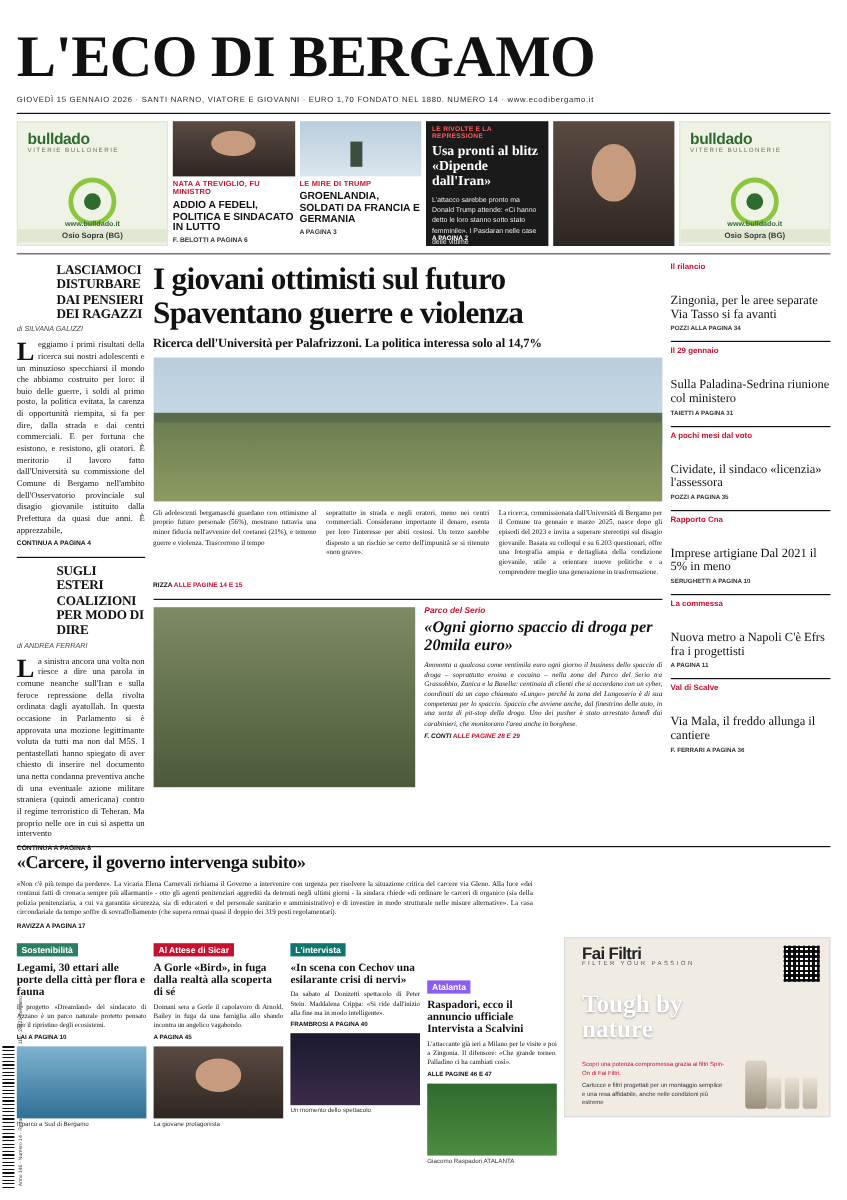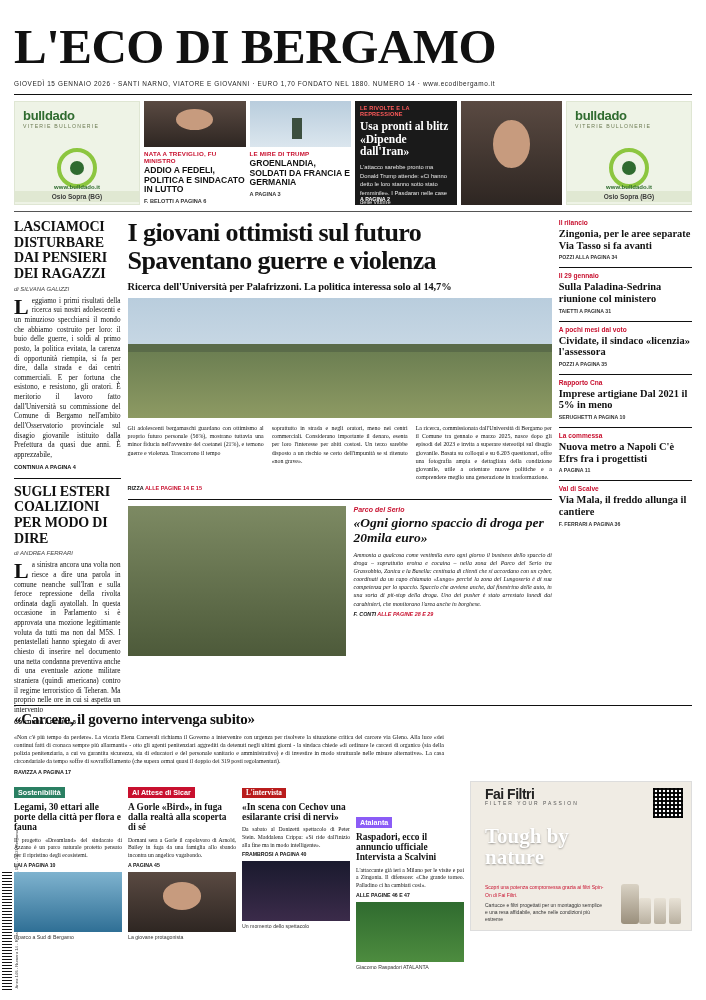--- a/index.html
+++ b/index.html
@@ -75,22 +75,23 @@
   .blackbar .bsub { font-family:"Liberation Sans",sans-serif; font-size:5.8px; line-height:1.5; margin-top:5px; color:#e8e8e8;}
   .blackbar .bpag { position:absolute; bottom:3px; left:5px; font-family:"Liberation Sans",sans-serif;font-size:5.4px;font-weight:700;}
 
   
   .grid { display:flex; gap:7px; margin-top:7px; height:480px; }
   .col-left { width: 108px; }
   .col-mid  { width: 430px; }
   .col-right{ width: 135px; }
 
   .edit-title {
-    font-family:"Liberation Serif", serif; font-weight:700; font-size:14px; line-height:1.12;
+    font-family:"Liberation Serif", serif; font-weight:700; font-size:11px; line-height:1.12;
     letter-spacing:-0.2px;
+    margin-left:33px;
   }
   .edit-author { font-family:"Liberation Sans", sans-serif; font-size:6px; margin-top:4px; color:#444; font-style:italic;}
   .edit-body { font-size:7.2px; line-height:1.34; text-align:justify; margin-top:5px; column-count:1;}
   .edit-body .dropcap { float:left; font-size:22px; line-height:17px; font-weight:700; padding:1px 3px 0 0; }
   .cont { font-family:"Liberation Sans", sans-serif; font-size:5.6px; font-weight:700; margin-top:3px; }
 
   .hl { border-top:1px solid #111; margin:8px 0 5px; }
 
   
   .mainhead {
@@ -114,41 +115,41 @@
   .feature .fkick { font-family:"Liberation Sans", sans-serif; color:#c8102e; font-weight:700; font-size:7px; }
   .feature .fhead { font-family:"Liberation Serif",serif; font-weight:700; font-size:13.5px; line-height:1.1; margin-top:3px;}
   .feature .fbody { font-size:5.9px; line-height:1.38; text-align:justify; margin-top:5px;}
   .feature .fpag { font-family:"Liberation Sans",sans-serif; font-size:5.4px; font-weight:700; margin-top:3px;}
   .feature .fpag .red { color:#c8102e; }
 
   
   .rail-item { border-top:1px solid #111; padding-top:4px; margin-bottom:7px; }
   .rail-item:first-child { border-top:none; padding-top:0;}
   .rail-kick { font-family:"Liberation Sans",sans-serif; color:#c8102e; font-weight:700; font-size:6.6px;}
-  .rail-head { font-family:"Liberation Serif",serif; font-weight:700; font-size:10.4px; line-height:1.12; margin-top:2px;}
+  .rail-head { font-family:"Liberation Serif",serif; font-weight:400; font-size:10.4px; line-height:1.12; margin-top:19px;}
   .rail-pag { font-family:"Liberation Sans",sans-serif; font-size:5.2px; font-weight:700; margin-top:3px; color:#333;}
 
   
   .band { border-top:1px solid #111; margin-top:6px; padding-top:5px; display:flex; gap:8px;}
   .band .btext { width:430px; }
   .band .bhead { font-family:"Liberation Serif",serif; font-weight:700; font-size:15px; letter-spacing:-0.3px;}
   .band .bcols { display:flex; gap:8px; margin-top:5px;}
   .band .bcols .c { flex:1; font-size:5.9px; line-height:1.38; text-align:justify;}
   .band .bpag { font-family:"Liberation Sans",sans-serif; font-size:5.4px; font-weight:700; margin-top:3px;}
   .band .badv { flex:1; position:relative; }
 
   
   .bottom { display:flex; gap:6px; margin-top:6px; height:150px;}
   .bcard { width:108px; }
   .bcard .bk {
     font-family:"Liberation Sans",sans-serif; font-weight:700; font-size:7.2px; color:#fff;
     background:#2a7f62; display:inline-block; padding:1px 4px;
   }
   .bcard.b2 .bk { background:#c8102e; }
-  .bcard.b3 .bk { background:#b91c1c;font-family:Liberation Serif, serif; }
+  .bcard.b3 .bk { background:#0f766e; }
   .bcard.b4 .bk { background:#8b5cf6;margin-top:36px; }
   .bcard .bh { font-family:"Liberation Serif",serif; font-weight:700; font-size:9.4px; line-height:1.1; margin-top:3px;}
   .bcard .bb { font-size:5.7px; line-height:1.35; text-align:justify; margin-top:4px;}
   .bcard .bp { font-family:"Liberation Sans",sans-serif; font-size:5.2px; font-weight:700; margin-top:2px;}
   .bcard .bimg { width:100%; height:60px; margin-top:4px; position:relative; overflow:hidden;}
   .bcard .bcap { font-family:"Liberation Sans",sans-serif; font-size:5.2px; margin-top:2px; color:#333;}
 
   .adv-right { flex:1; background:#f0ece4; position:relative; overflow:hidden; border:0.5px solid #ddd;}
   .adv-right .brandline { font-family:"Liberation Sans",sans-serif; font-size:5px; letter-spacing:2px; color:#555; position:absolute; top:18px; left:14px;}
   .adv-right .brand { font-family:"Liberation Sans",sans-serif; font-weight:700; font-size:14px; color:#222; position:absolute; top:4px; left:14px; letter-spacing:-0.5px;}

